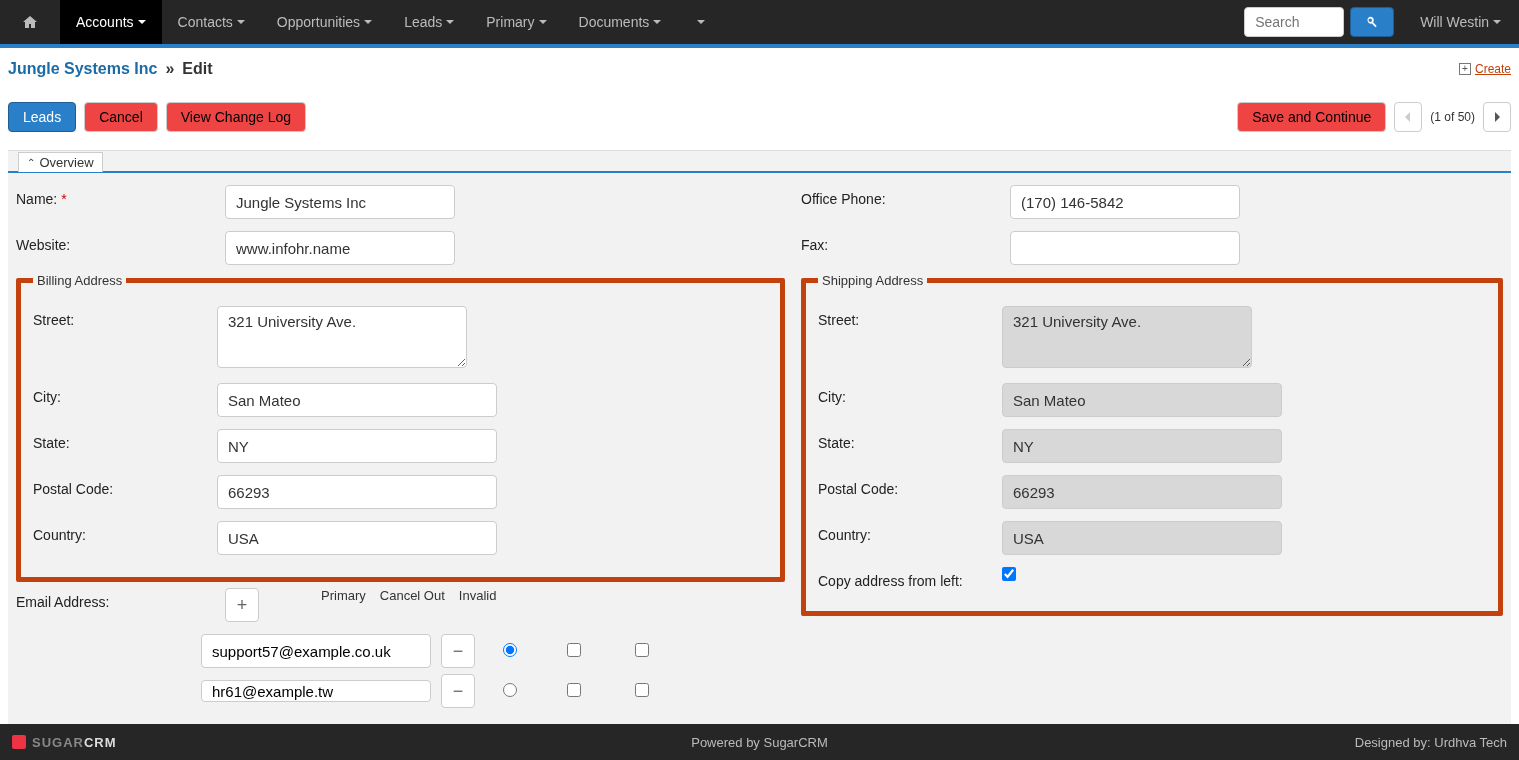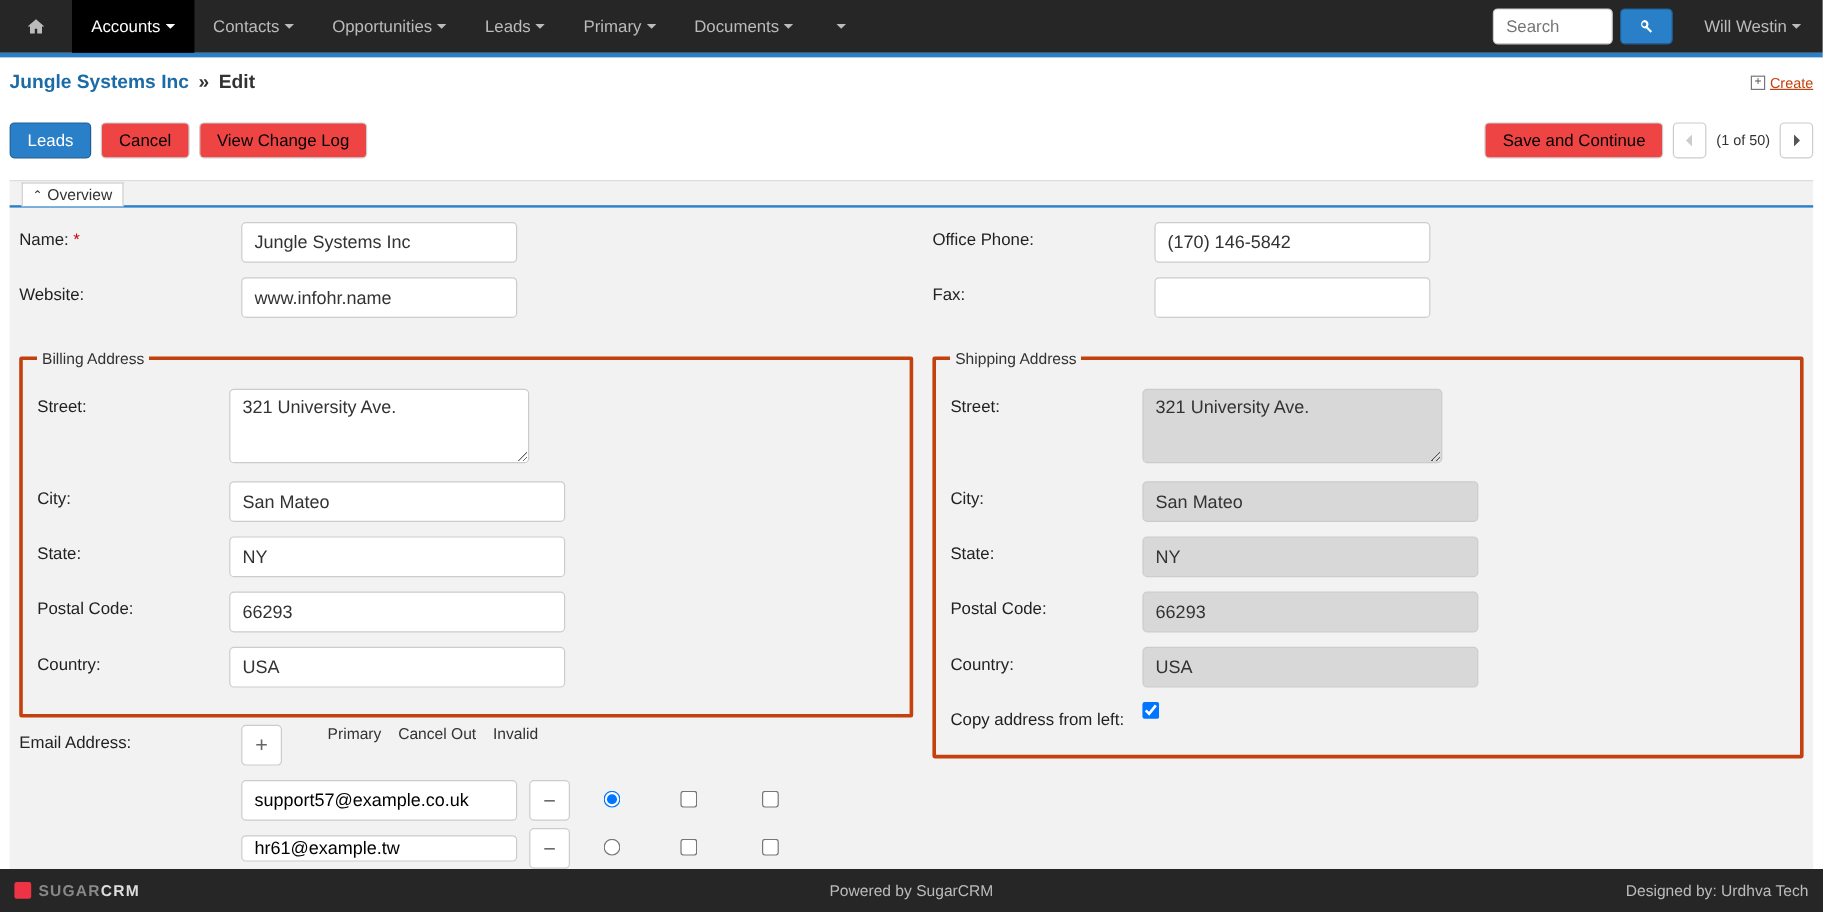--- a/index.html
+++ b/index.html
@@ -32,31 +32,31 @@
 .pager { display:flex; align-items:center; gap:8px; }
 .pager-btn { width:28px; height:30px; border:1px solid #ccc; border-radius:4px; background:#fff; display:flex; align-items:center; justify-content:center; cursor:pointer; }
 .pager-btn.disabled { color:#ccc; }
 .pager-label { font-size:12px; }
 .form-area { background:#f2f2f2; border-top:1px solid #ddd; padding:0; }
 .section-tab { display:inline-flex; align-items:center; background:#fff; border:1px solid #ccc; border-bottom:none; padding:2px 8px; font-size:13px; margin-left:10px; position:relative; top:1px; cursor:pointer; }
 .section-tab .chev { margin-right:4px; font-size:10px; }
 .section-divider { height:2px; background:#2a7fc9; margin-bottom:6px; }
 .two-col { display:flex; }
 .col { flex:1; padding:0 8px; }
-.field { display:flex; align-items:flex-start; padding:6px 0; }
+.field { display:flex; align-items:flex-start; padding:6px 0;gap:24px; }
 .field-label { width:185px; padding-top:6px; font-size:14px; color:#222; }
 .req { color:#c00; }
 .field-control input[type=text], .field-control textarea { border:1px solid #ccc; border-radius:4px; padding:6px 10px; font-size:15px; color:#333; font-family:inherit; }
 .field-control input[type=text] { height:34px; }
 .w-230 { width:230px; }
 .w-235 { width:280px; }
 .ta-250 { width:250px; height:62px; resize:both; }
 .ta-560 { width:560px; height:28px; resize:both; }
 .readonly { background:#d8d8d8; color:#555; }
-fieldset.addr { border:3px solid #c2410c; border-radius:2px; margin-top:20px; padding:12px 12px 16px 12px; }
+fieldset.addr { border:5px solid #c2410c; border-radius:2px; margin-top:2px; padding:12px 12px 16px 12px; }
 fieldset.addr legend { font-size:13px; padding:0 4px; color:#333; }
 .addr .field-label { width:160px; }
 .email-header { display:flex; gap:14px; font-size:13px; margin-left:292px; margin-bottom:4px; }
 .email-row { display:flex; align-items:center; margin-bottom:6px; gap:10px; }
 .icon-btn { width:34px; height:34px; border:1px solid #ccc; border-radius:4px; background:#fff; display:flex; align-items:center; justify-content:center; font-size:18px; cursor:pointer; color:#666; }
 .radio-cell { width:50px; text-align:center; }
 .cb-cell { width:58px; text-align:center; }
 .footer { position:fixed; bottom:0; left:0; right:0; height:36px; background:#262626; color:#bbb; display:flex; align-items:center; font-size:13px; padding:0 12px; }
 .footer-center { position:absolute; left:50%; transform:translateX(-50%); }
 .footer-right { margin-left:auto; }

